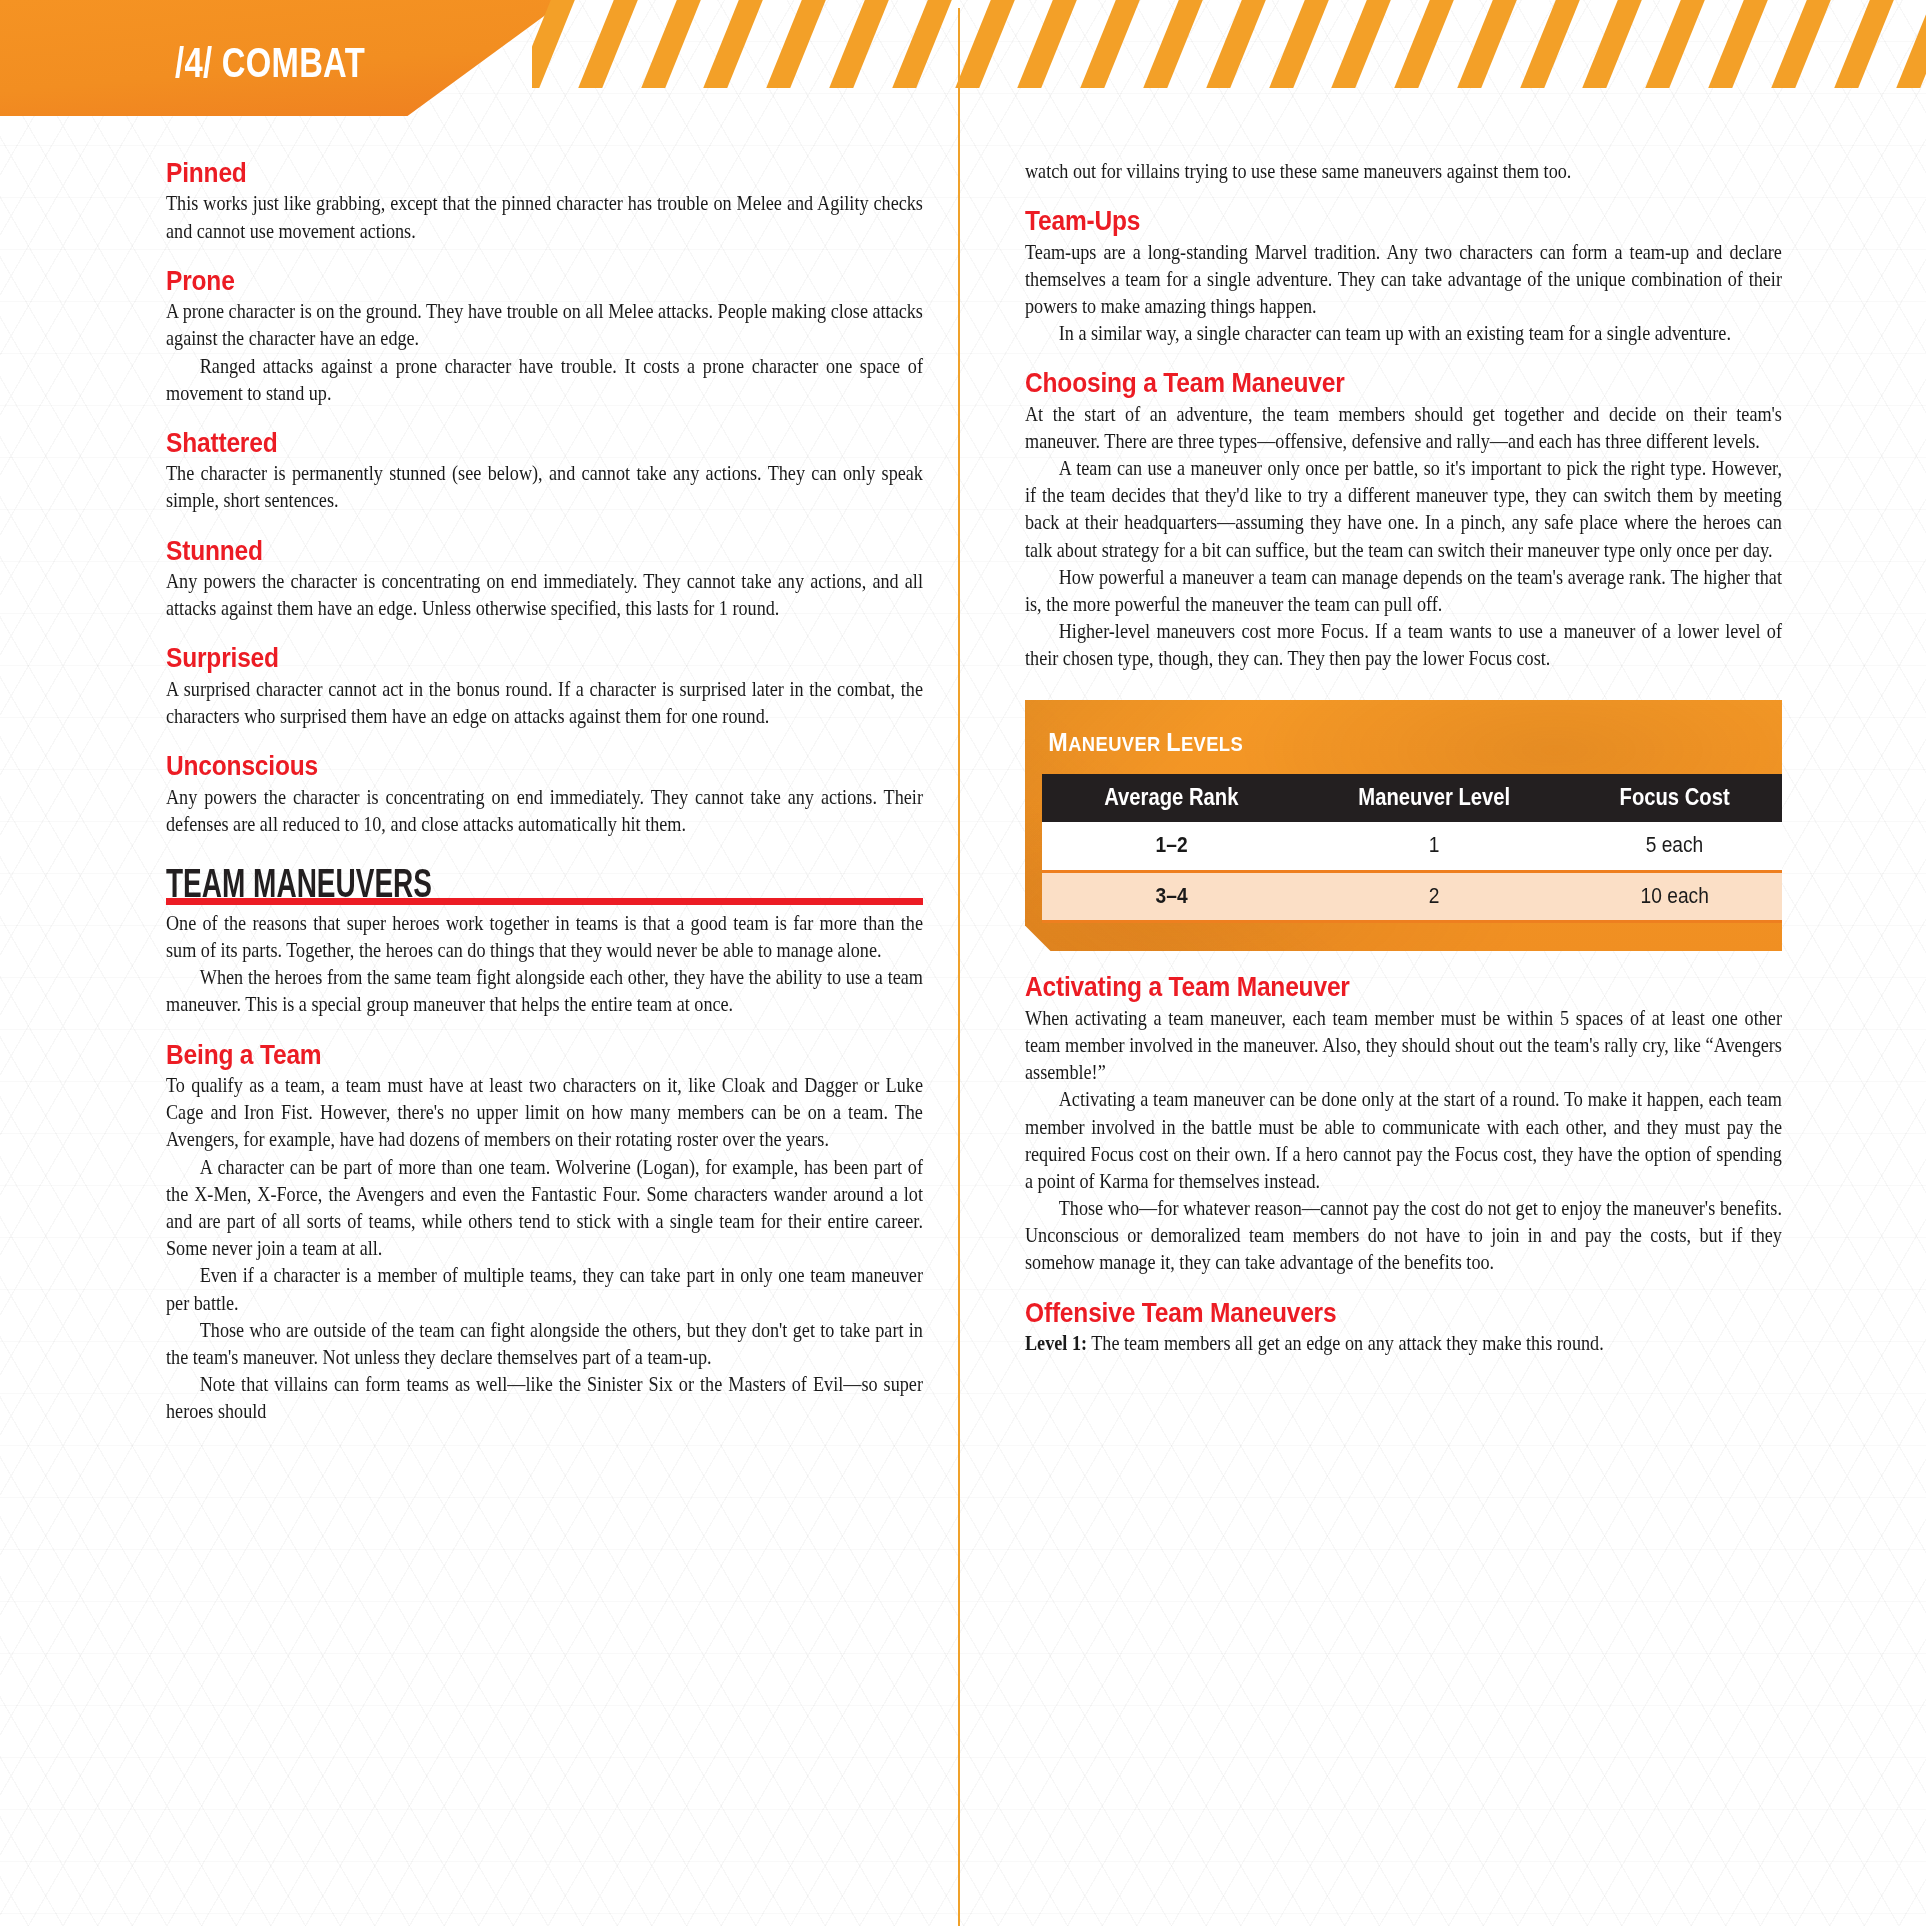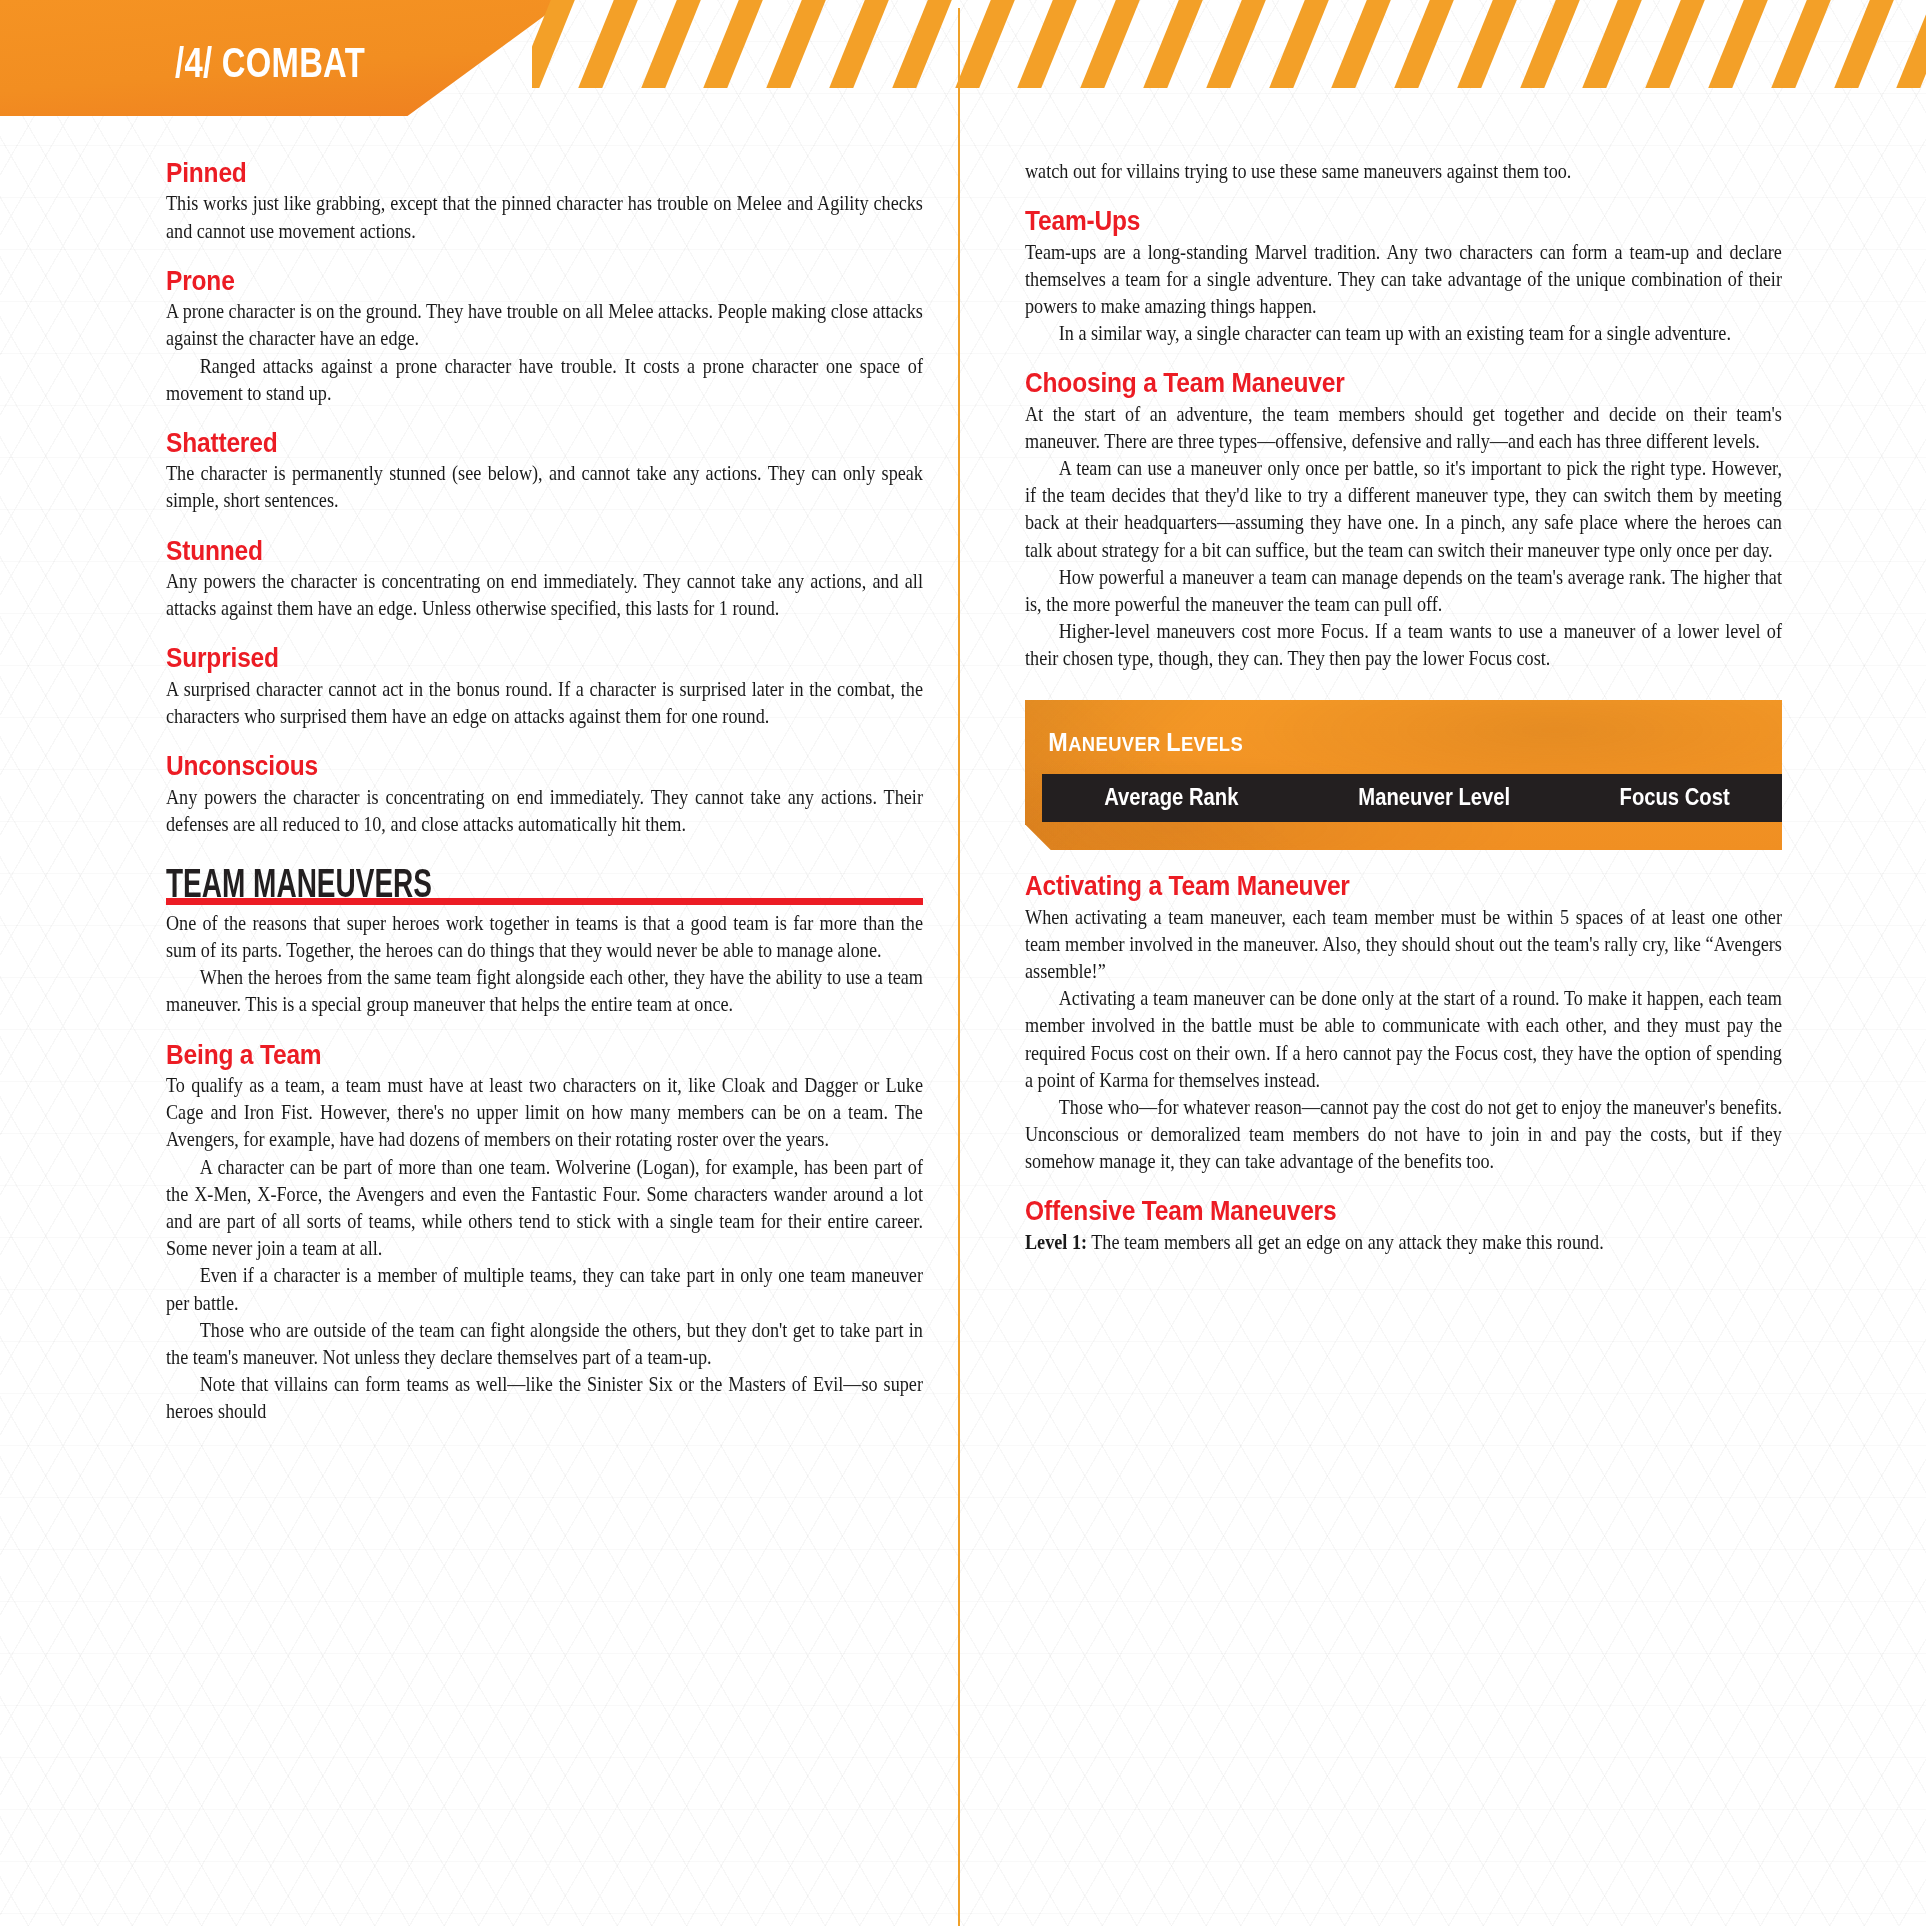--- a/index.html
+++ b/index.html
@@ -326,20 +326,30 @@
         </div>
         <table class="mlt">
           <thead>
             <tr>
               <th class="c1"><span>Average Rank</span></th>
               <th class="c2"><span>Maneuver Level</span></th>
               <th class="c3"><span>Focus Cost</span></th>
             </tr>
           </thead>
           <tbody>
+            <tr>
+              <td class="c1"><span>1–2</span></td>
+              <td class="c2"><span>1</span></td>
+              <td class="c3"><span>5 each</span></td>
+            </tr>
+            <tr class="alt">
+              <td class="c1"><span>3–4</span></td>
+              <td class="c2"><span>2</span></td>
+              <td class="c3"><span>10 each</span></td>
+            </tr>
           </tbody>
         </table>
       </div>
 
       <h2 class="sub spaced">Activating a Team Maneuver</h2>
       <p class="body">When activating a team maneuver, each team member must be within 5 spaces of at least one other team member involved in the maneuver. Also, they should shout out the team's rally cry, like “Avengers assemble!”</p>
       <p class="body indent">Activating a team maneuver can be done only at the start of a round. To make it happen, each team member involved in the battle must be able to communicate with each other, and they must pay the required Focus cost on their own. If a hero cannot pay the Focus cost, they have the option of spending a point of Karma for themselves instead.</p>
       <p class="body indent">Those who—for whatever reason—cannot pay the cost do not get to enjoy the maneuver's benefits. Unconscious or demoralized team members do not have to join in and pay the costs, but if they somehow manage it, they can take advantage of the benefits too.</p>
 
       <h2 class="sub spaced">Offensive Team Maneuvers</h2>

